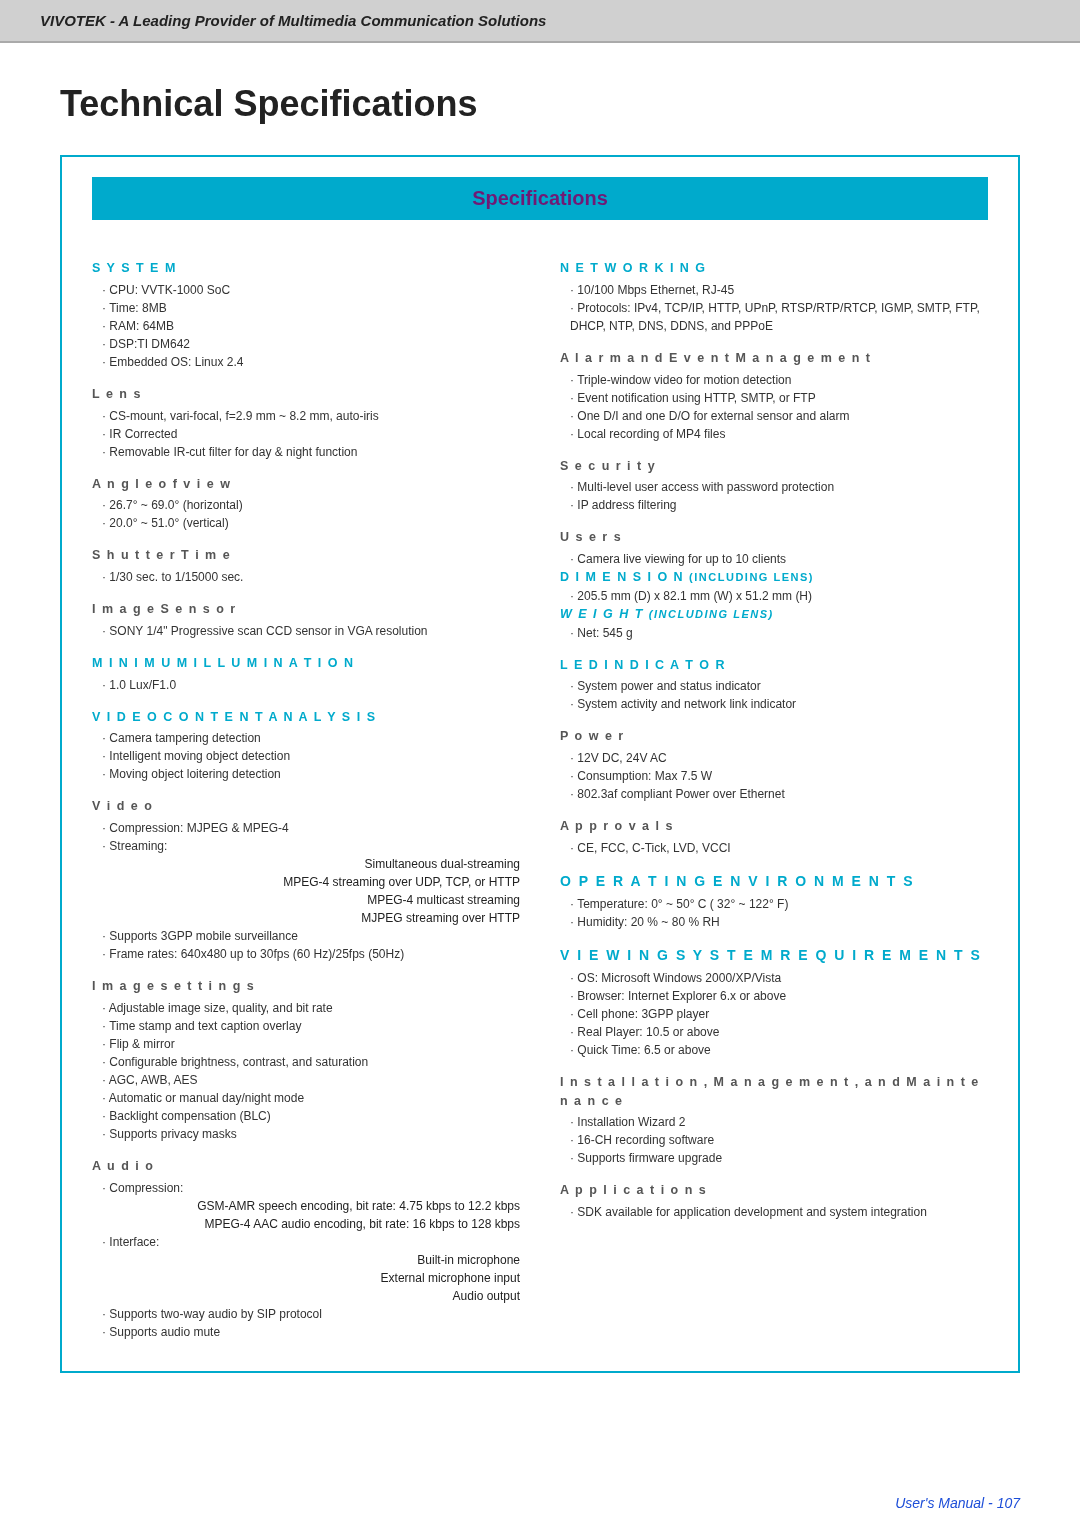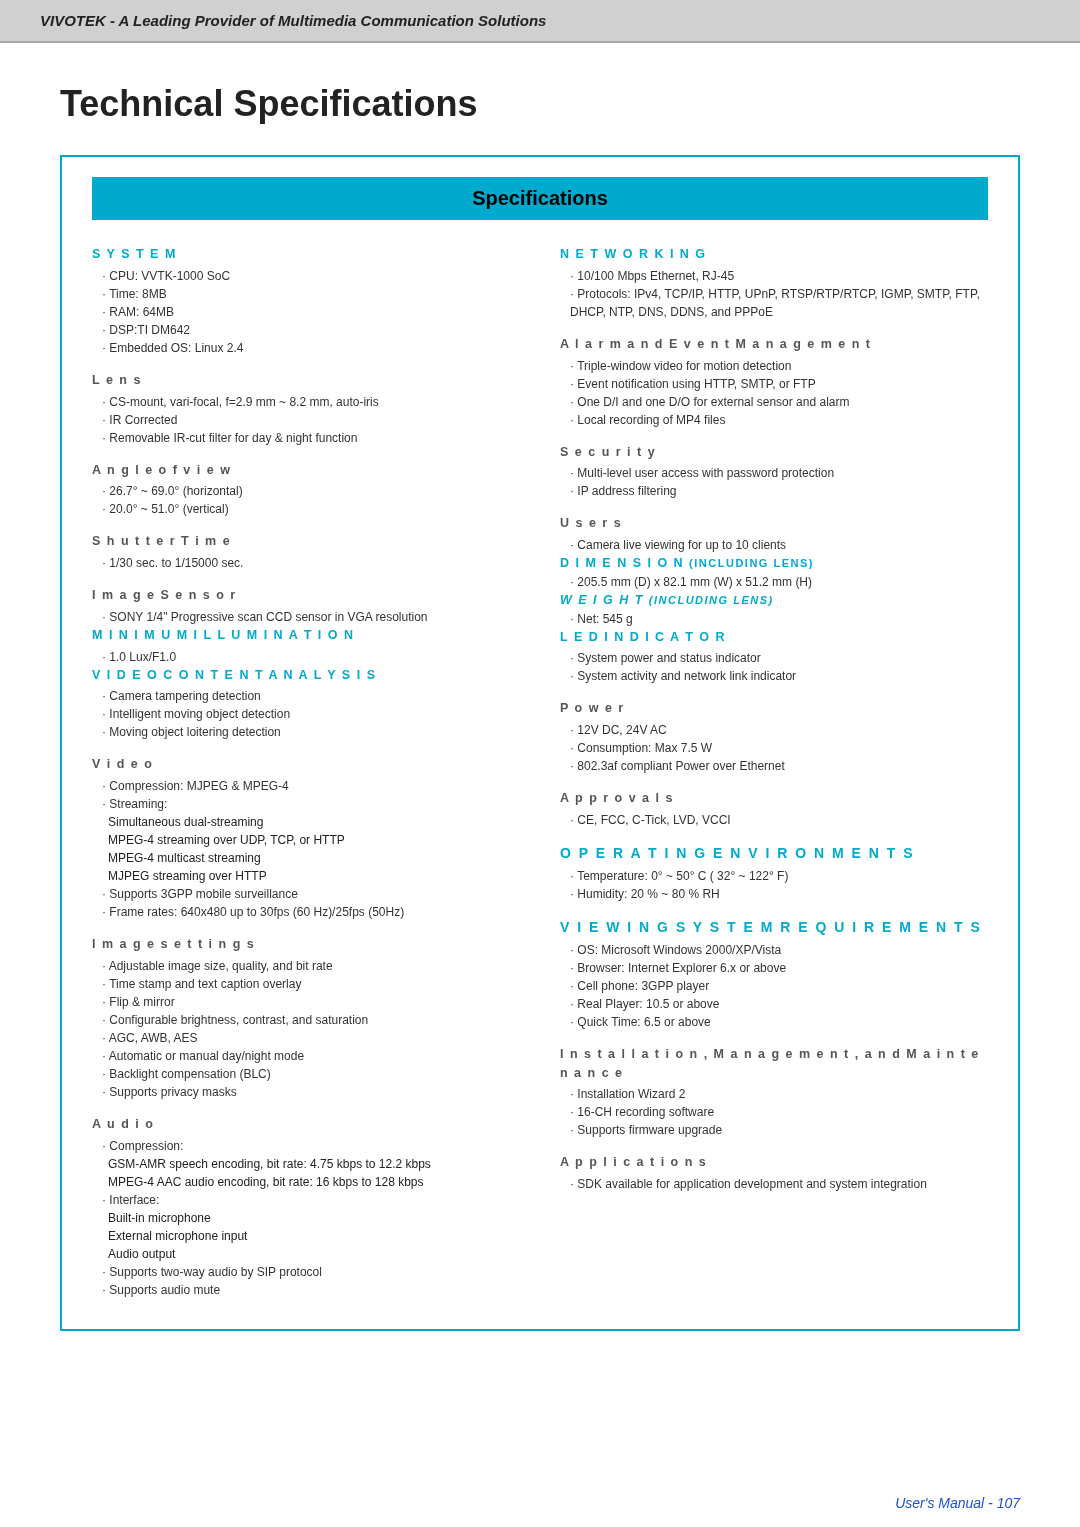--- a/index.html
+++ b/index.html
@@ -56,32 +56,33 @@
     .footer-bar {
       position: absolute;
       bottom: 16px;
       right: 60px;
       font-style: italic;
       font-size: 14px;
       color: #1d4ed8;
     }
     .spec-box-header-container {
       background: #00aacc;
-      color: #000000;
+      color: #701a75;
       text-align: center;
       font-size: 20px;
       font-weight: bold;
       padding: 10px;
       margin-bottom: 25px;
     }
     .section-heading-cyan {
       color: #00aacc;
       font-weight: bold;
       font-size: 12.5px;
       letter-spacing: 1.5px;
+      margin-top: 14px;
       margin-bottom: 3px;
       text-transform: uppercase;
     }
     .section-heading-gray {
       color: #555;
       font-weight: bold;
       font-size: 12.5px;
       letter-spacing: 1.5px;
       margin-top: 14px;
       margin-bottom: 3px;
@@ -91,20 +92,21 @@
       font-weight: bold;
       font-size: 14px;
       letter-spacing: 2px;
       margin-top: 14px;
       margin-bottom: 3px;
       text-transform: uppercase;
     }
     .small-indent {
       padding-left: 16px;
       font-size: 12px;
+      text-align: right;
     }
   </style>
 </head>
 <body>
 
 <div class="top-bar">
   <span>VIVOTEK - A Leading Provider of Multimedia Communication Solutions</span>
 </div>
 
 <div class="page-content">

